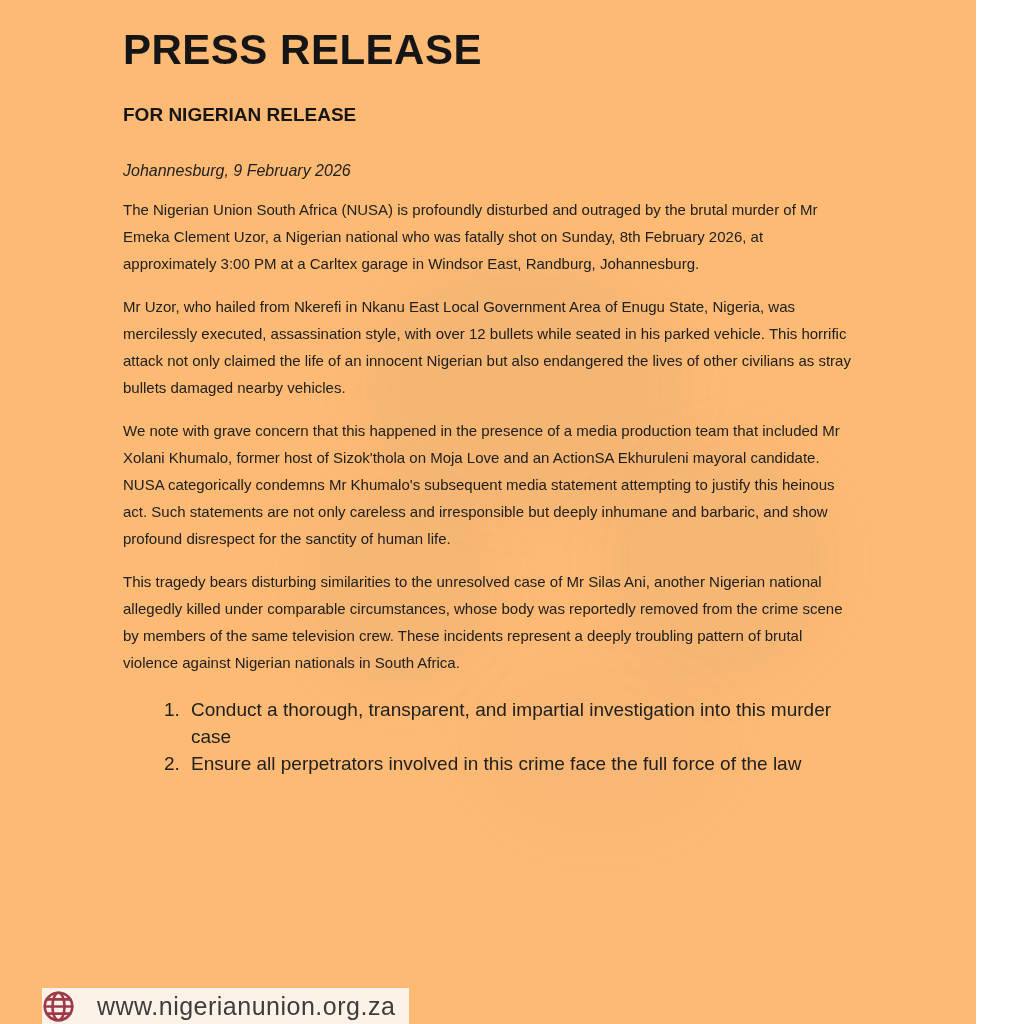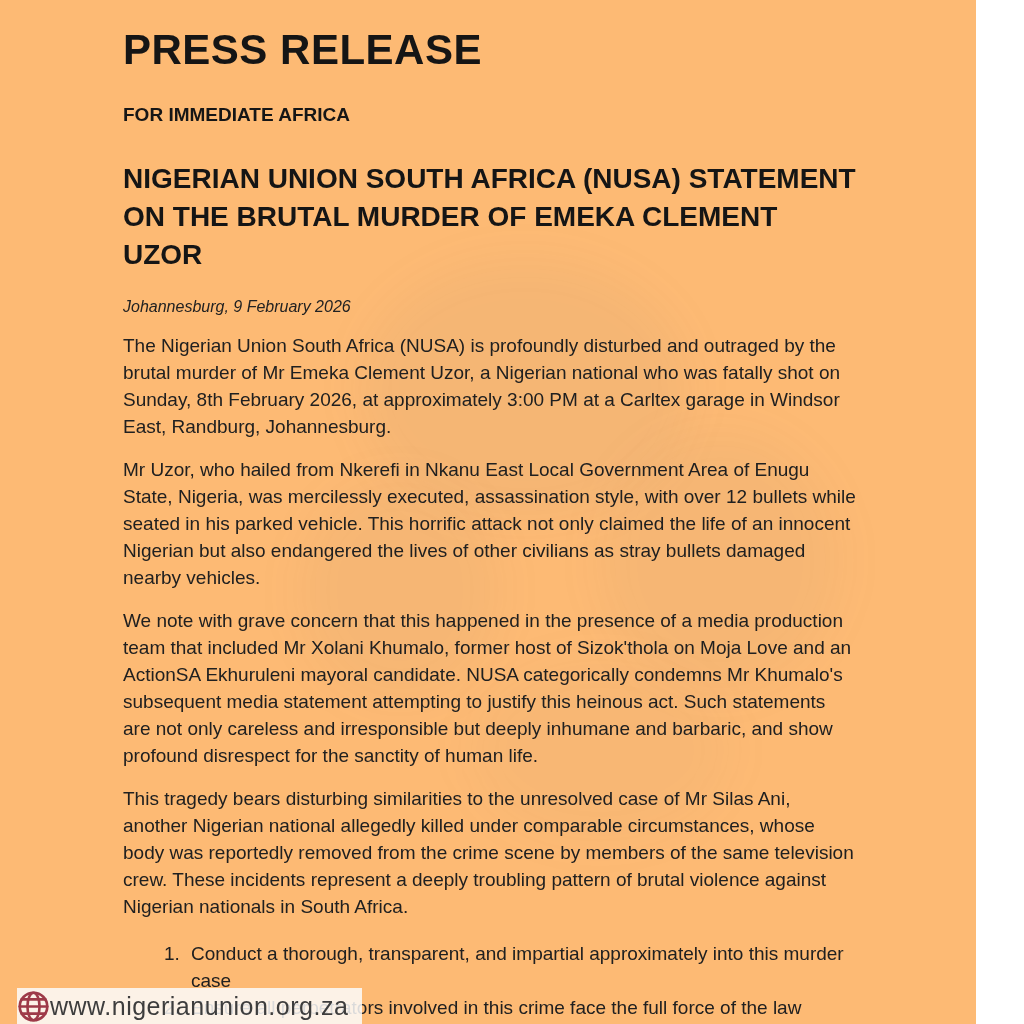--- a/index.html
+++ b/index.html
@@ -32,34 +32,34 @@
   }
   .headline{
     font-size:28px;font-weight:bold;line-height:38px;
     margin:0 0 22px 0;color:#151515;
   }
   .headline span{display:block;}
   .dateline{
     font-size:16px;font-style:italic;margin:0 0 14px 0;line-height:22px;color:#222;
   }
   .body-para{
-    font-size:19px;line-height:27px;margin:0 0 16px 0;color:#202020;
+    font-size:15px;line-height:27px;margin:0 0 16px 0;color:#202020;
   }
   ol.demands{
     margin:20px 0 0 0;
     padding-left:62px;
     font-size:19px;line-height:27px;color:#202020;
   }
   ol.demands li{padding-left:6px;margin:0;}
 
   .site-footer{
     position:absolute;z-index:2;
-    left:17px;bottom:0px;
+    left:42px;bottom:0px;
     height:36px;
-    display:flex;align-items:center;gap:0;
+    display:flex;align-items:center;gap:22px;
     background:rgba(252,252,251,0.85);
     padding-right:14px;
   }
   .globe{width:33px;height:33px;display:inline-block;}
   .site-url{
     font-size:25px;color:#3d3d3d;letter-spacing:0.5px;
   }
 </style>
 </head>
 <body>
@@ -70,36 +70,32 @@
     <div class="blob b1"></div>
     <div class="blob b2"></div>
     <div class="blob b3"></div>
     <div class="blob b4"></div>
   </div>
 
   <main class="content">
 
     <h1 class="doc-title">PRESS RELEASE</h1>
 
-    <p class="release-line">FOR IMMEDIATE AFRICA</p>
+    <p class="release-line">FOR NIGERIAN RELEASE</p>
 
-    <h2 class="headline">
-      <span>NIGERIAN UNION SOUTH AFRICA (NUSA) STATEMENT</span>
-      <span>ON THE BRUTAL MURDER OF EMEKA CLEMENT UZOR</span>
-    </h2>
 
     <p class="dateline">Johannesburg, 9 February 2026</p>
 
     <p class="body-para">The Nigerian Union South Africa (NUSA) is profoundly disturbed and outraged by the brutal murder of Mr Emeka Clement Uzor, a Nigerian national who was fatally shot on Sunday, 8th February 2026, at approximately 3:00 PM at a Carltex garage in Windsor East, Randburg, Johannesburg.</p>
     <p class="body-para">Mr Uzor, who hailed from Nkerefi in Nkanu East Local Government Area of Enugu State, Nigeria, was mercilessly executed, assassination style, with over 12 bullets while seated in his parked vehicle. This horrific attack not only claimed the life of an innocent Nigerian but also endangered the lives of other civilians as stray bullets damaged nearby vehicles.</p>
     <p class="body-para">We note with grave concern that this happened in the presence of a media production team that included Mr Xolani Khumalo, former host of Sizok'thola on Moja Love and an ActionSA Ekhuruleni mayoral candidate. NUSA categorically condemns Mr Khumalo's subsequent media statement attempting to justify this heinous act. Such statements are not only careless and irresponsible but deeply inhumane and barbaric, and show profound disrespect for the sanctity of human life.</p>
     <p class="body-para">This tragedy bears disturbing similarities to the unresolved case of Mr Silas Ani, another Nigerian national allegedly killed under comparable circumstances, whose body was reportedly removed from the crime scene by members of the same television crew. These incidents represent a deeply troubling pattern of brutal violence against Nigerian nationals in South Africa.</p>
 
     <ol class="demands">
-      <li>Conduct a thorough, transparent, and impartial approximately into this murder case</li>
+      <li>Conduct a thorough, transparent, and impartial investigation into this murder case</li>
       <li>Ensure all perpetrators involved in this crime face the full force of the law</li>
     </ol>
 
   </main>
 
   <footer class="site-footer">
     <span class="globe">
       <svg viewBox="0 0 24 24" width="33" height="33" fill="none" stroke="#9e3a48" stroke-width="1.9" stroke-linecap="round">
         <circle cx="12" cy="12" r="10"></circle>
         <ellipse cx="12" cy="12" rx="4.4" ry="10"></ellipse>

